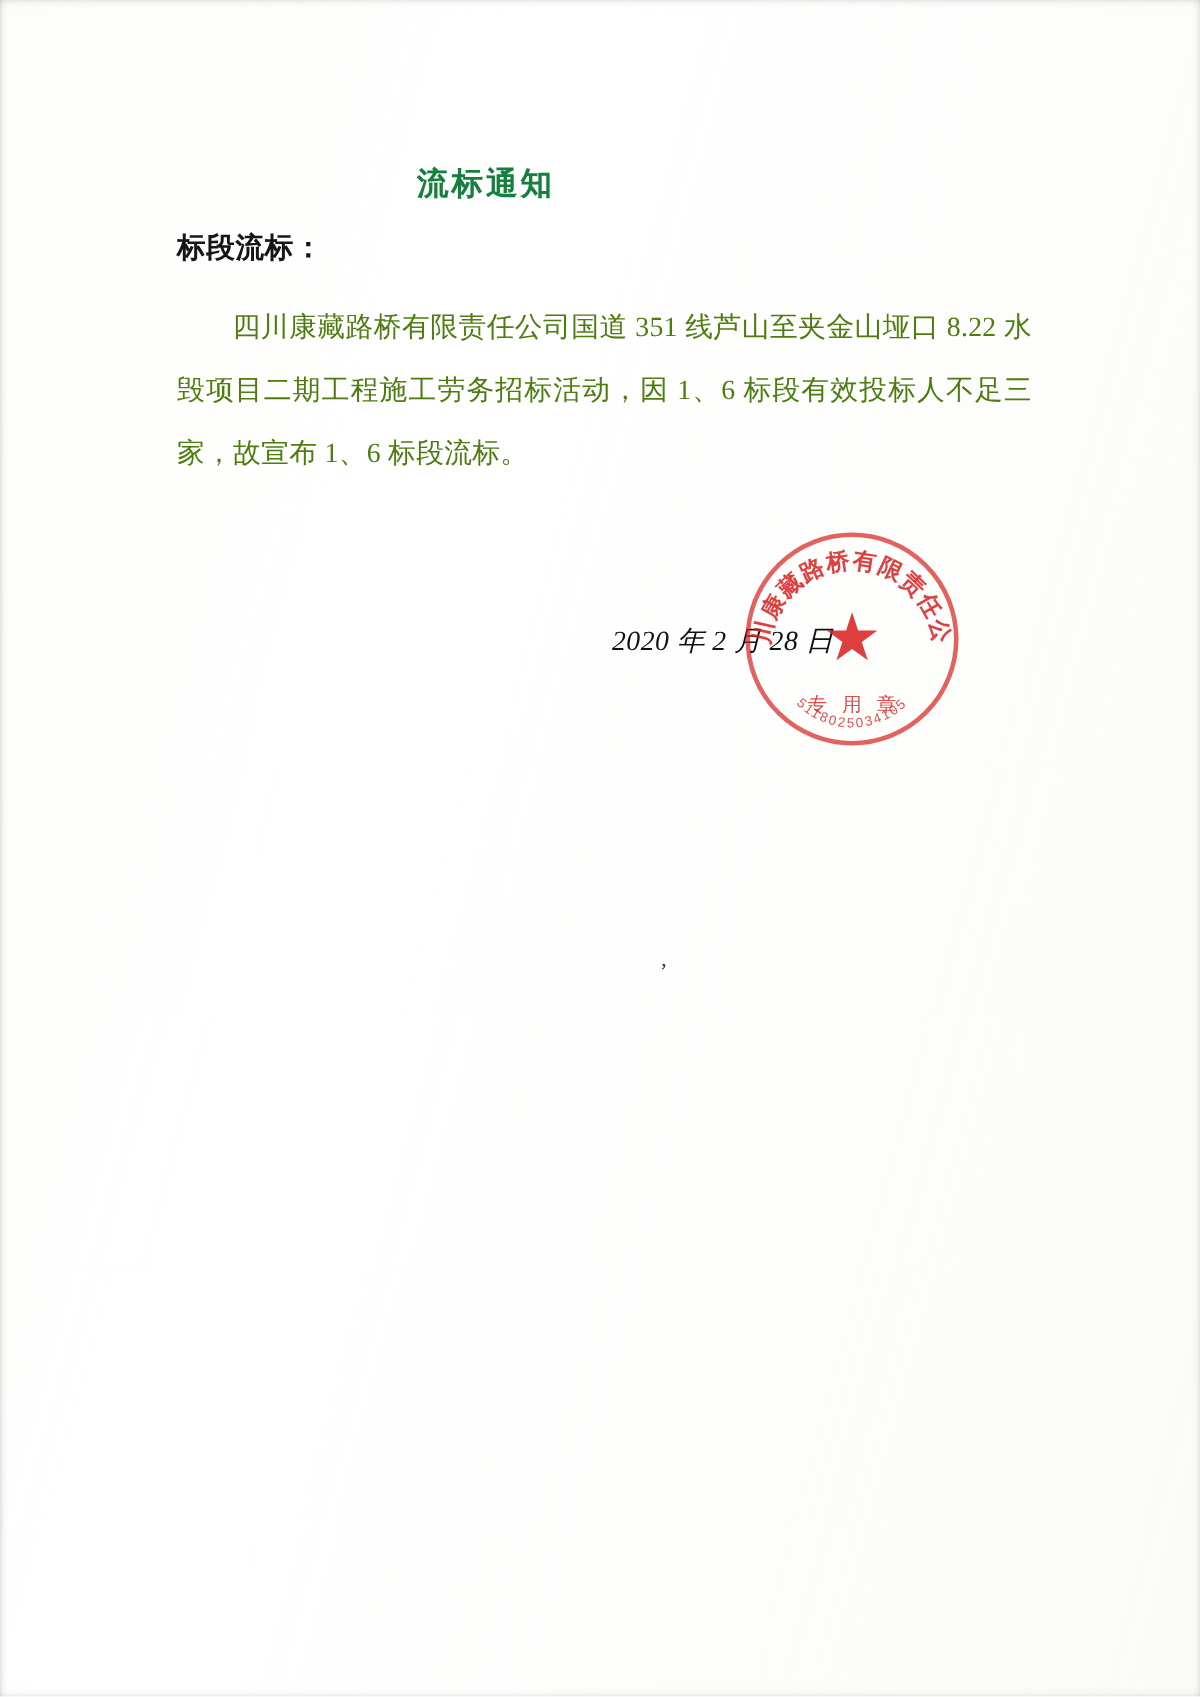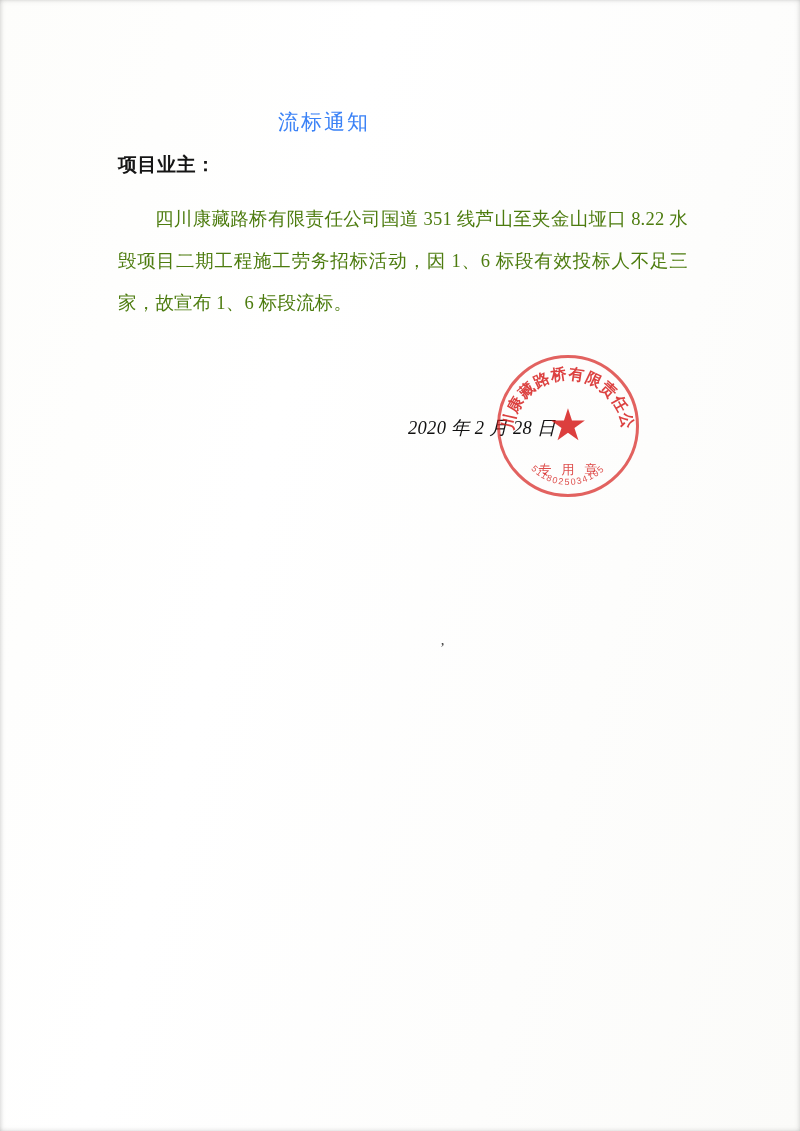--- a/index.html
+++ b/index.html
@@ -36,23 +36,23 @@
     pointer-events: none;
   }
 
   .doc-title {
     position: absolute;
     top: 108px;
     left: 0;
     width: 648px;
     text-align: center;
     font-size: 21px;
-    font-weight: normal;
+    font-weight: bold;
     letter-spacing: 2px;
-    color: #3b82f6;
+    color: #15803d;
     font-family: "Liberation Sans", "DejaVu Sans", sans-serif;
   }
 
   .salutation {
     position: absolute;
     top: 152px;
     left: 118px;
     font-size: 19px;
     font-weight: bold;
     color: #151515;
@@ -171,21 +171,21 @@
   }
 </style>
 </head>
 <body>
 
 <div class="page">
   <div class="paper-tint"></div>
 
   <div class="doc-title">流标通知</div>
 
-  <div class="salutation">项目业主：</div>
+  <div class="salutation">标段流标：</div>
 
   <div class="body-block">四川康藏路桥有限责任公司国道 351 线芦山至夹金山垭口 8.22 水毁项目二期工程施工劳务招标活动，因 1、6 标段有效投标人不足三家，故宣布 1、6 标段流标。</div>
 
   <div class="signature-block">
     <div class="sign-date">2020 年 2 月 28 日</div>
   </div>
 
   <div class="seal">
     <div class="seal-ring"></div>
 

